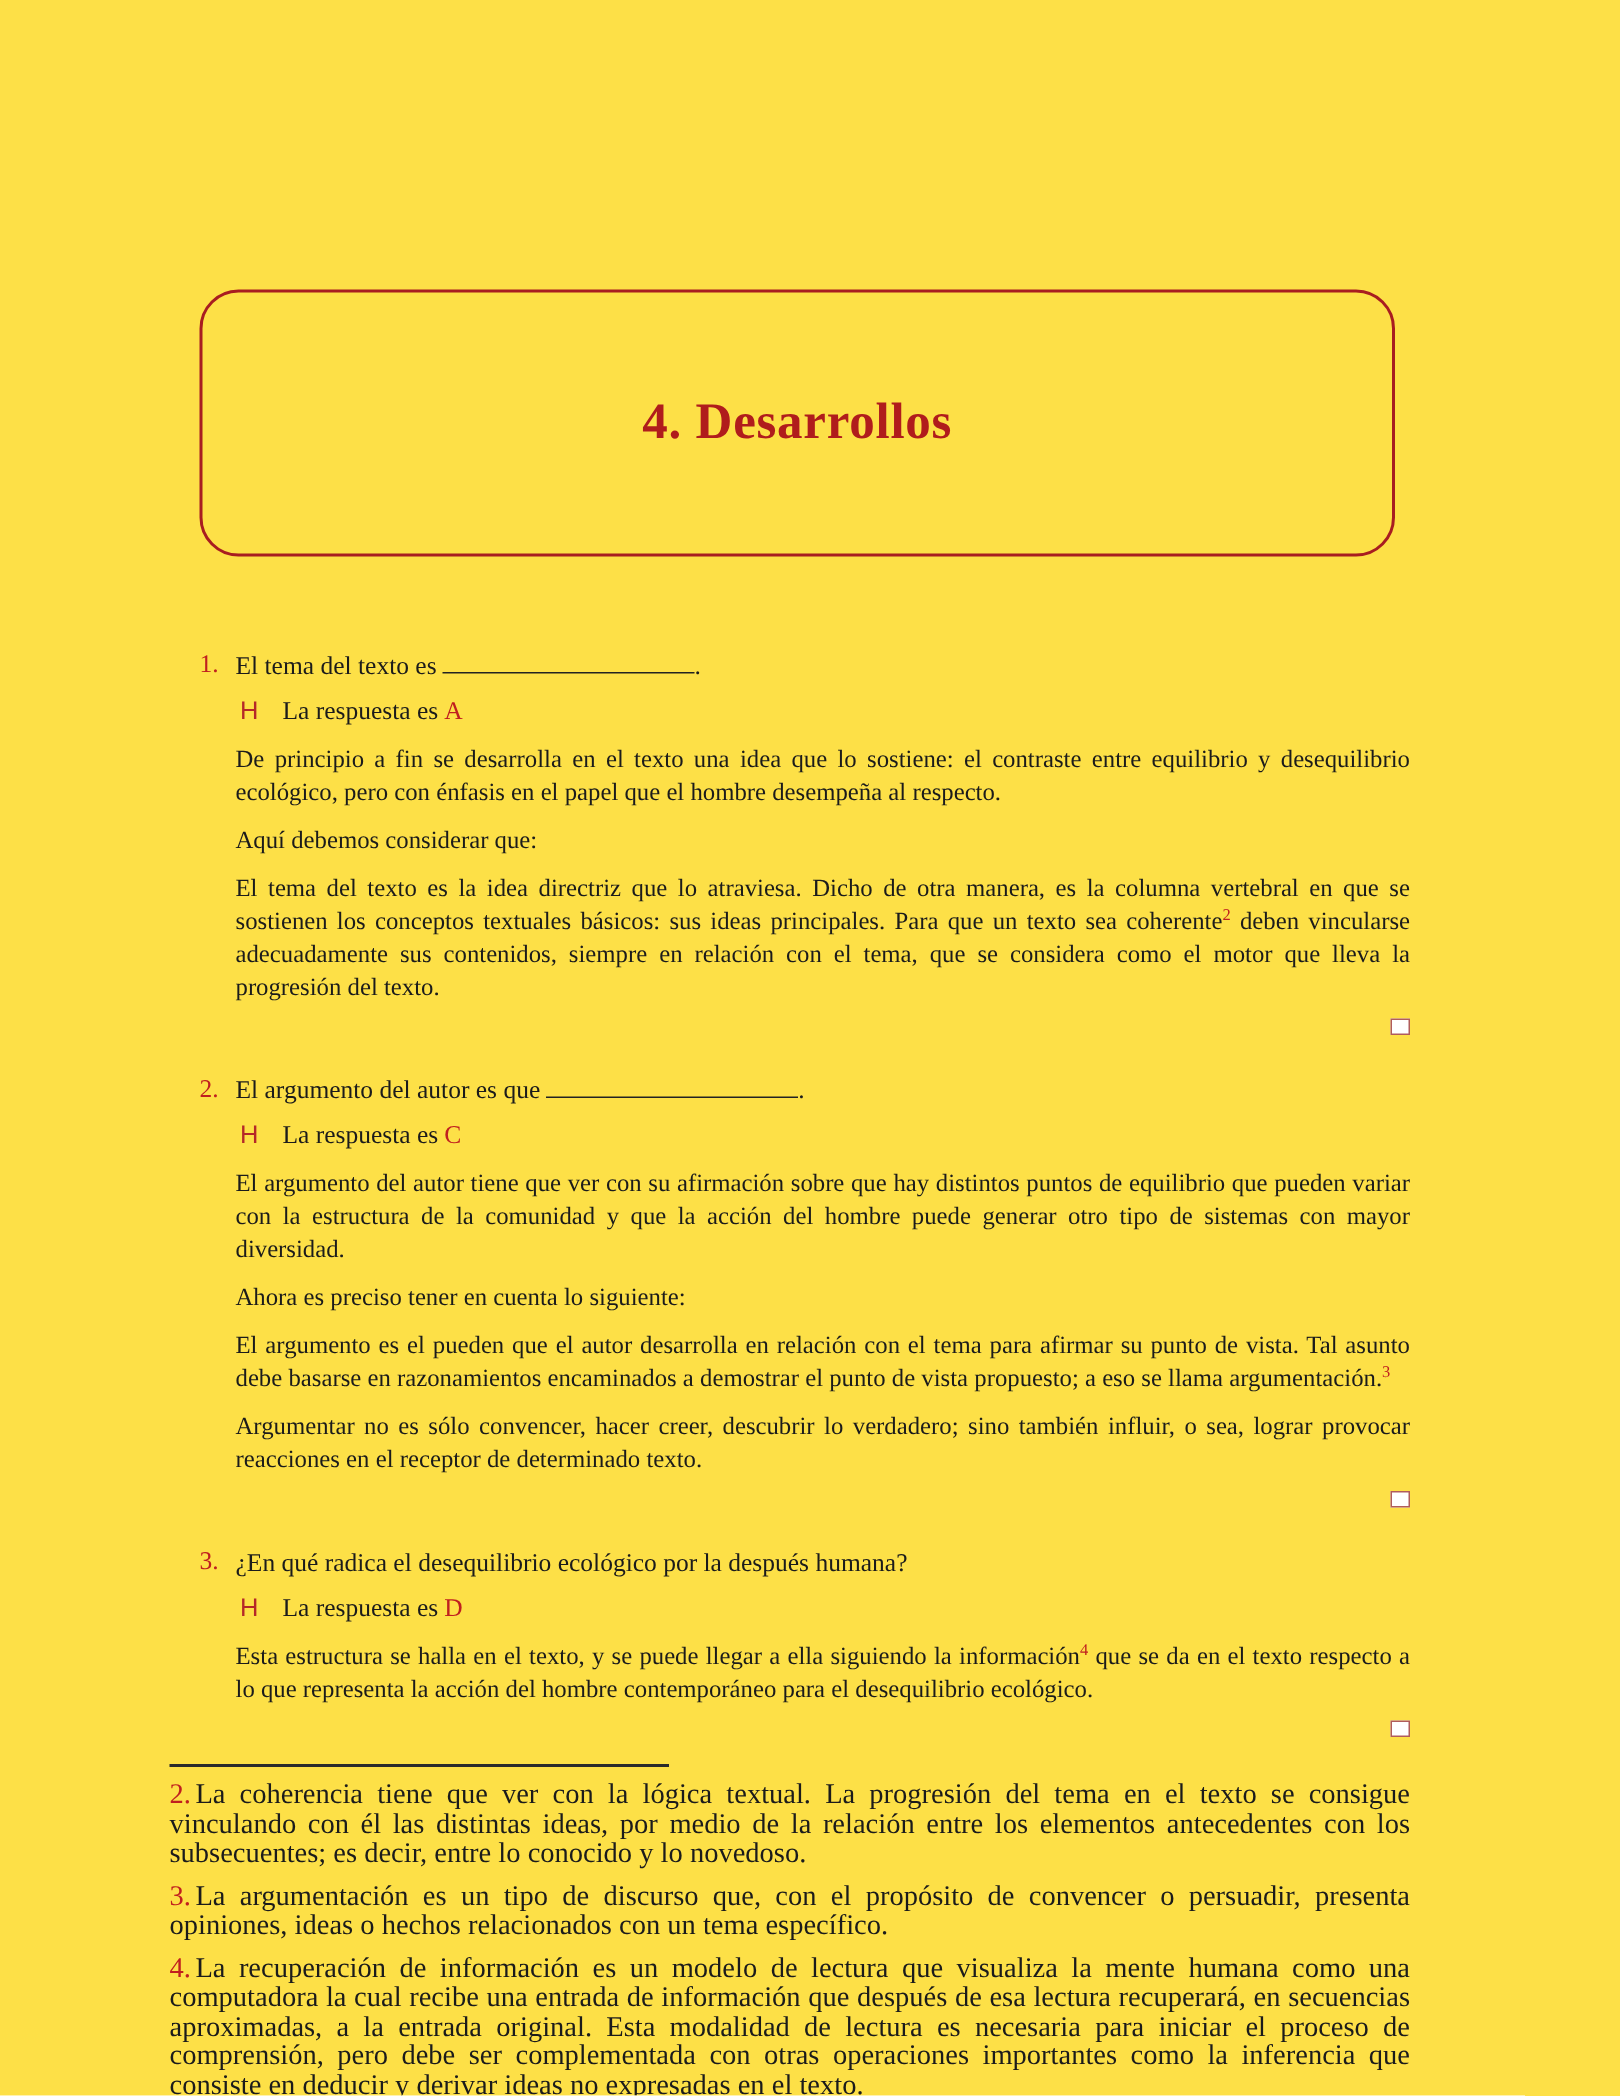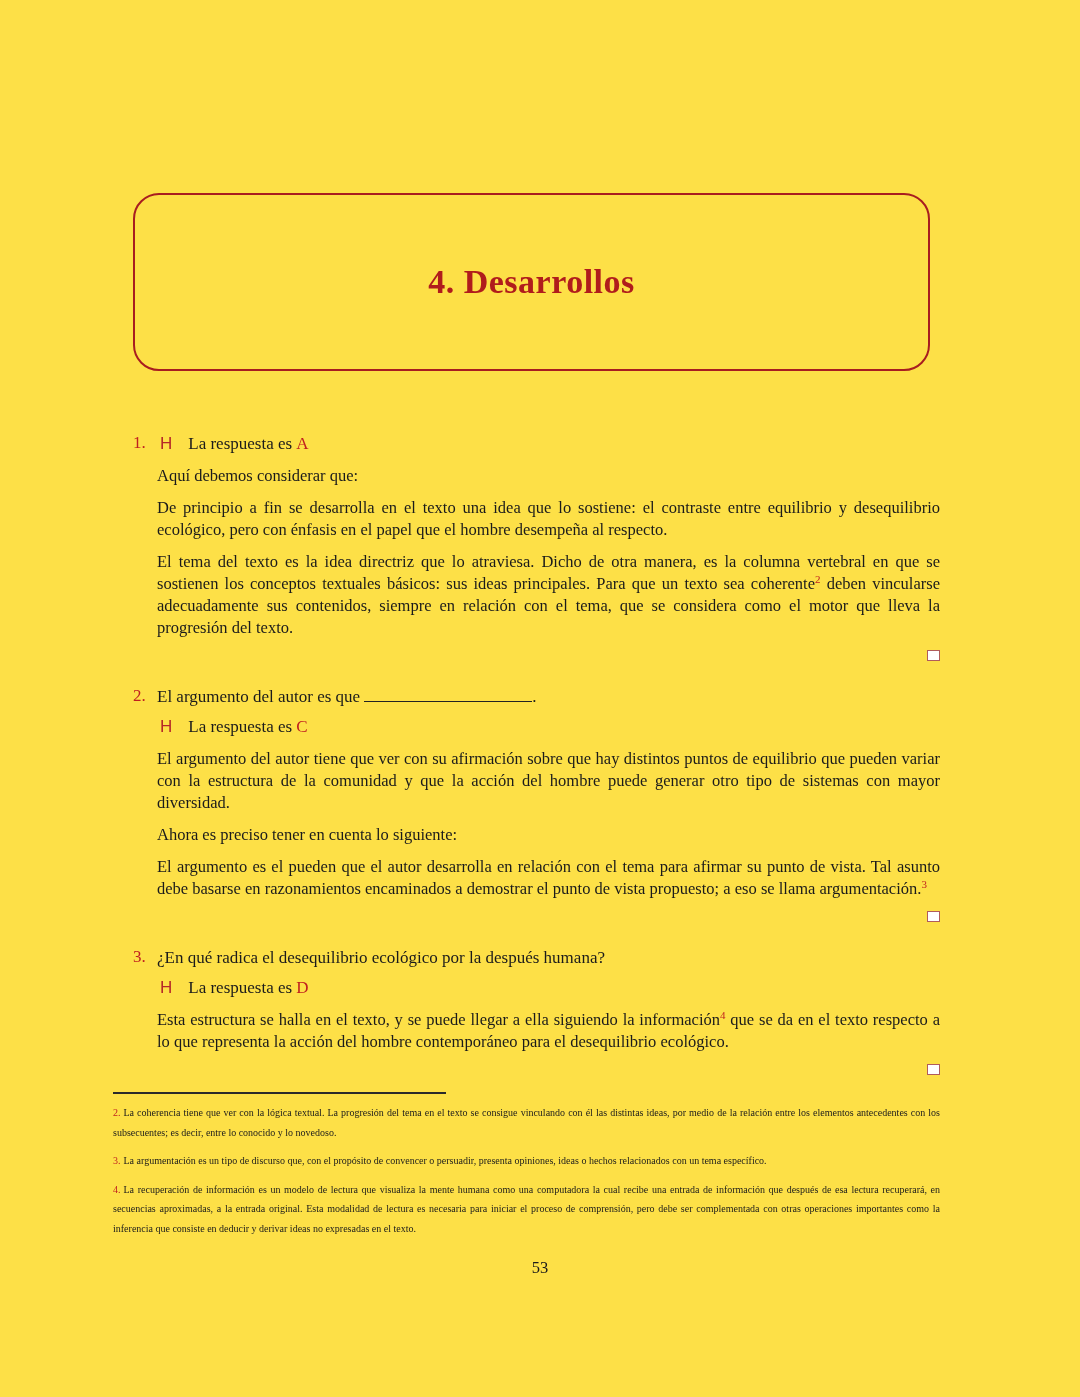--- a/index.html
+++ b/index.html
@@ -91,21 +91,21 @@
   
   .footnotes { margin: 18px 140px 0 113px; }
   .footnote-rule {
     width: 333px;
     border: 0;
     border-top: 2px solid #2a2a2a;
     margin: 0 0 4px 0;
   }
   .footnotes p {
     margin: 9px 0 0 0;
-    font-size: 10px;
+    font-size: 19px;
     line-height: 19.5px;
     text-align: justify;
   }
   .fn-number { color: #c01f1f; margin-right: 3px; }
   
   .page-number {
     margin-top: 20px;
     text-align: center;
     font-size: 16.5px;
     color: #1b1b1b;
@@ -117,34 +117,36 @@
 <div class="page">
 
   <div class="title-box">
     <h1>4. Desarrollos</h1>
   </div>
 
   <div class="content">
 
     <div class="item item-1">
       <span class="item-number">1.</span>
+      <div class="q-line"><span>El tema del texto es</span><span class="blank"></span><span>.</span></div>
       <div class="answer-line"><span class="h-marker">H</span><span>La respuesta es</span><span class="answer-letter">A</span></div>
+      <p>De principio a fin se desarrolla en el texto una idea que lo sostiene: el contraste entre equilibrio y desequilibrio ecológico, pero con énfasis en el papel que el hombre desempeña al respecto.</p>
       <p>Aquí debemos considerar que:</p>
-      <p>De principio a fin se desarrolla en el texto una idea que lo sostiene: el contraste entre equilibrio y desequilibrio ecológico, pero con énfasis en el papel que el hombre desempeña al respecto.</p>
       <p><span>El tema del texto es la idea directriz que lo atraviesa. Dicho de otra manera, es la columna vertebral en que se sostienen los conceptos textuales básicos: sus ideas principales. Para que un texto sea coherente</span><span class="sup-red">2</span><span> deben vincularse adecuadamente sus contenidos, siempre en relación con el tema, que se considera como el motor que lleva la progresión del texto.</span></p>
       <div class="qed-row"><span class="qed-box"></span></div>
     </div>
 
     <div class="item item-2">
       <span class="item-number">2.</span>
       <div class="q-line"><span>El argumento del autor es que</span><span class="blank"></span><span>.</span></div>
       <div class="answer-line"><span class="h-marker">H</span><span>La respuesta es</span><span class="answer-letter">C</span></div>
       <p>El argumento del autor tiene que ver con su afirmación sobre que hay distintos puntos de equilibrio que pueden variar con la estructura de la comunidad y que la acción del hombre puede generar otro tipo de sistemas con mayor diversidad.</p>
       <p>Ahora es preciso tener en cuenta lo siguiente:</p>
       <p><span>El argumento es el pueden que el autor desarrolla en relación con el tema para afirmar su punto de vista. Tal asunto debe basarse en razonamientos encaminados a demostrar el punto de vista propuesto; a eso se llama argumentación.</span><span class="sup-red">3</span><span></span></p>
+      <p>Argumentar no es sólo convencer, hacer creer, descubrir lo verdadero; sino también influir, o sea, lograr provocar reacciones en el receptor de determinado texto.</p>
       <div class="qed-row"><span class="qed-box"></span></div>
     </div>
 
     <div class="item item-3">
       <span class="item-number">3.</span>
       <div class="q-line"><span>¿En qué radica el desequilibrio ecológico por la después humana?</span></div>
       <div class="answer-line"><span class="h-marker">H</span><span>La respuesta es</span><span class="answer-letter">D</span></div>
       <p><span>Esta estructura se halla en el texto, y se puede llegar a ella siguiendo la información</span><span class="sup-red">4</span><span> que se da en el texto respecto a lo que representa la acción del hombre contemporáneo para el desequilibrio ecológico.</span></p>
       <div class="qed-row"><span class="qed-box"></span></div>
     </div>

